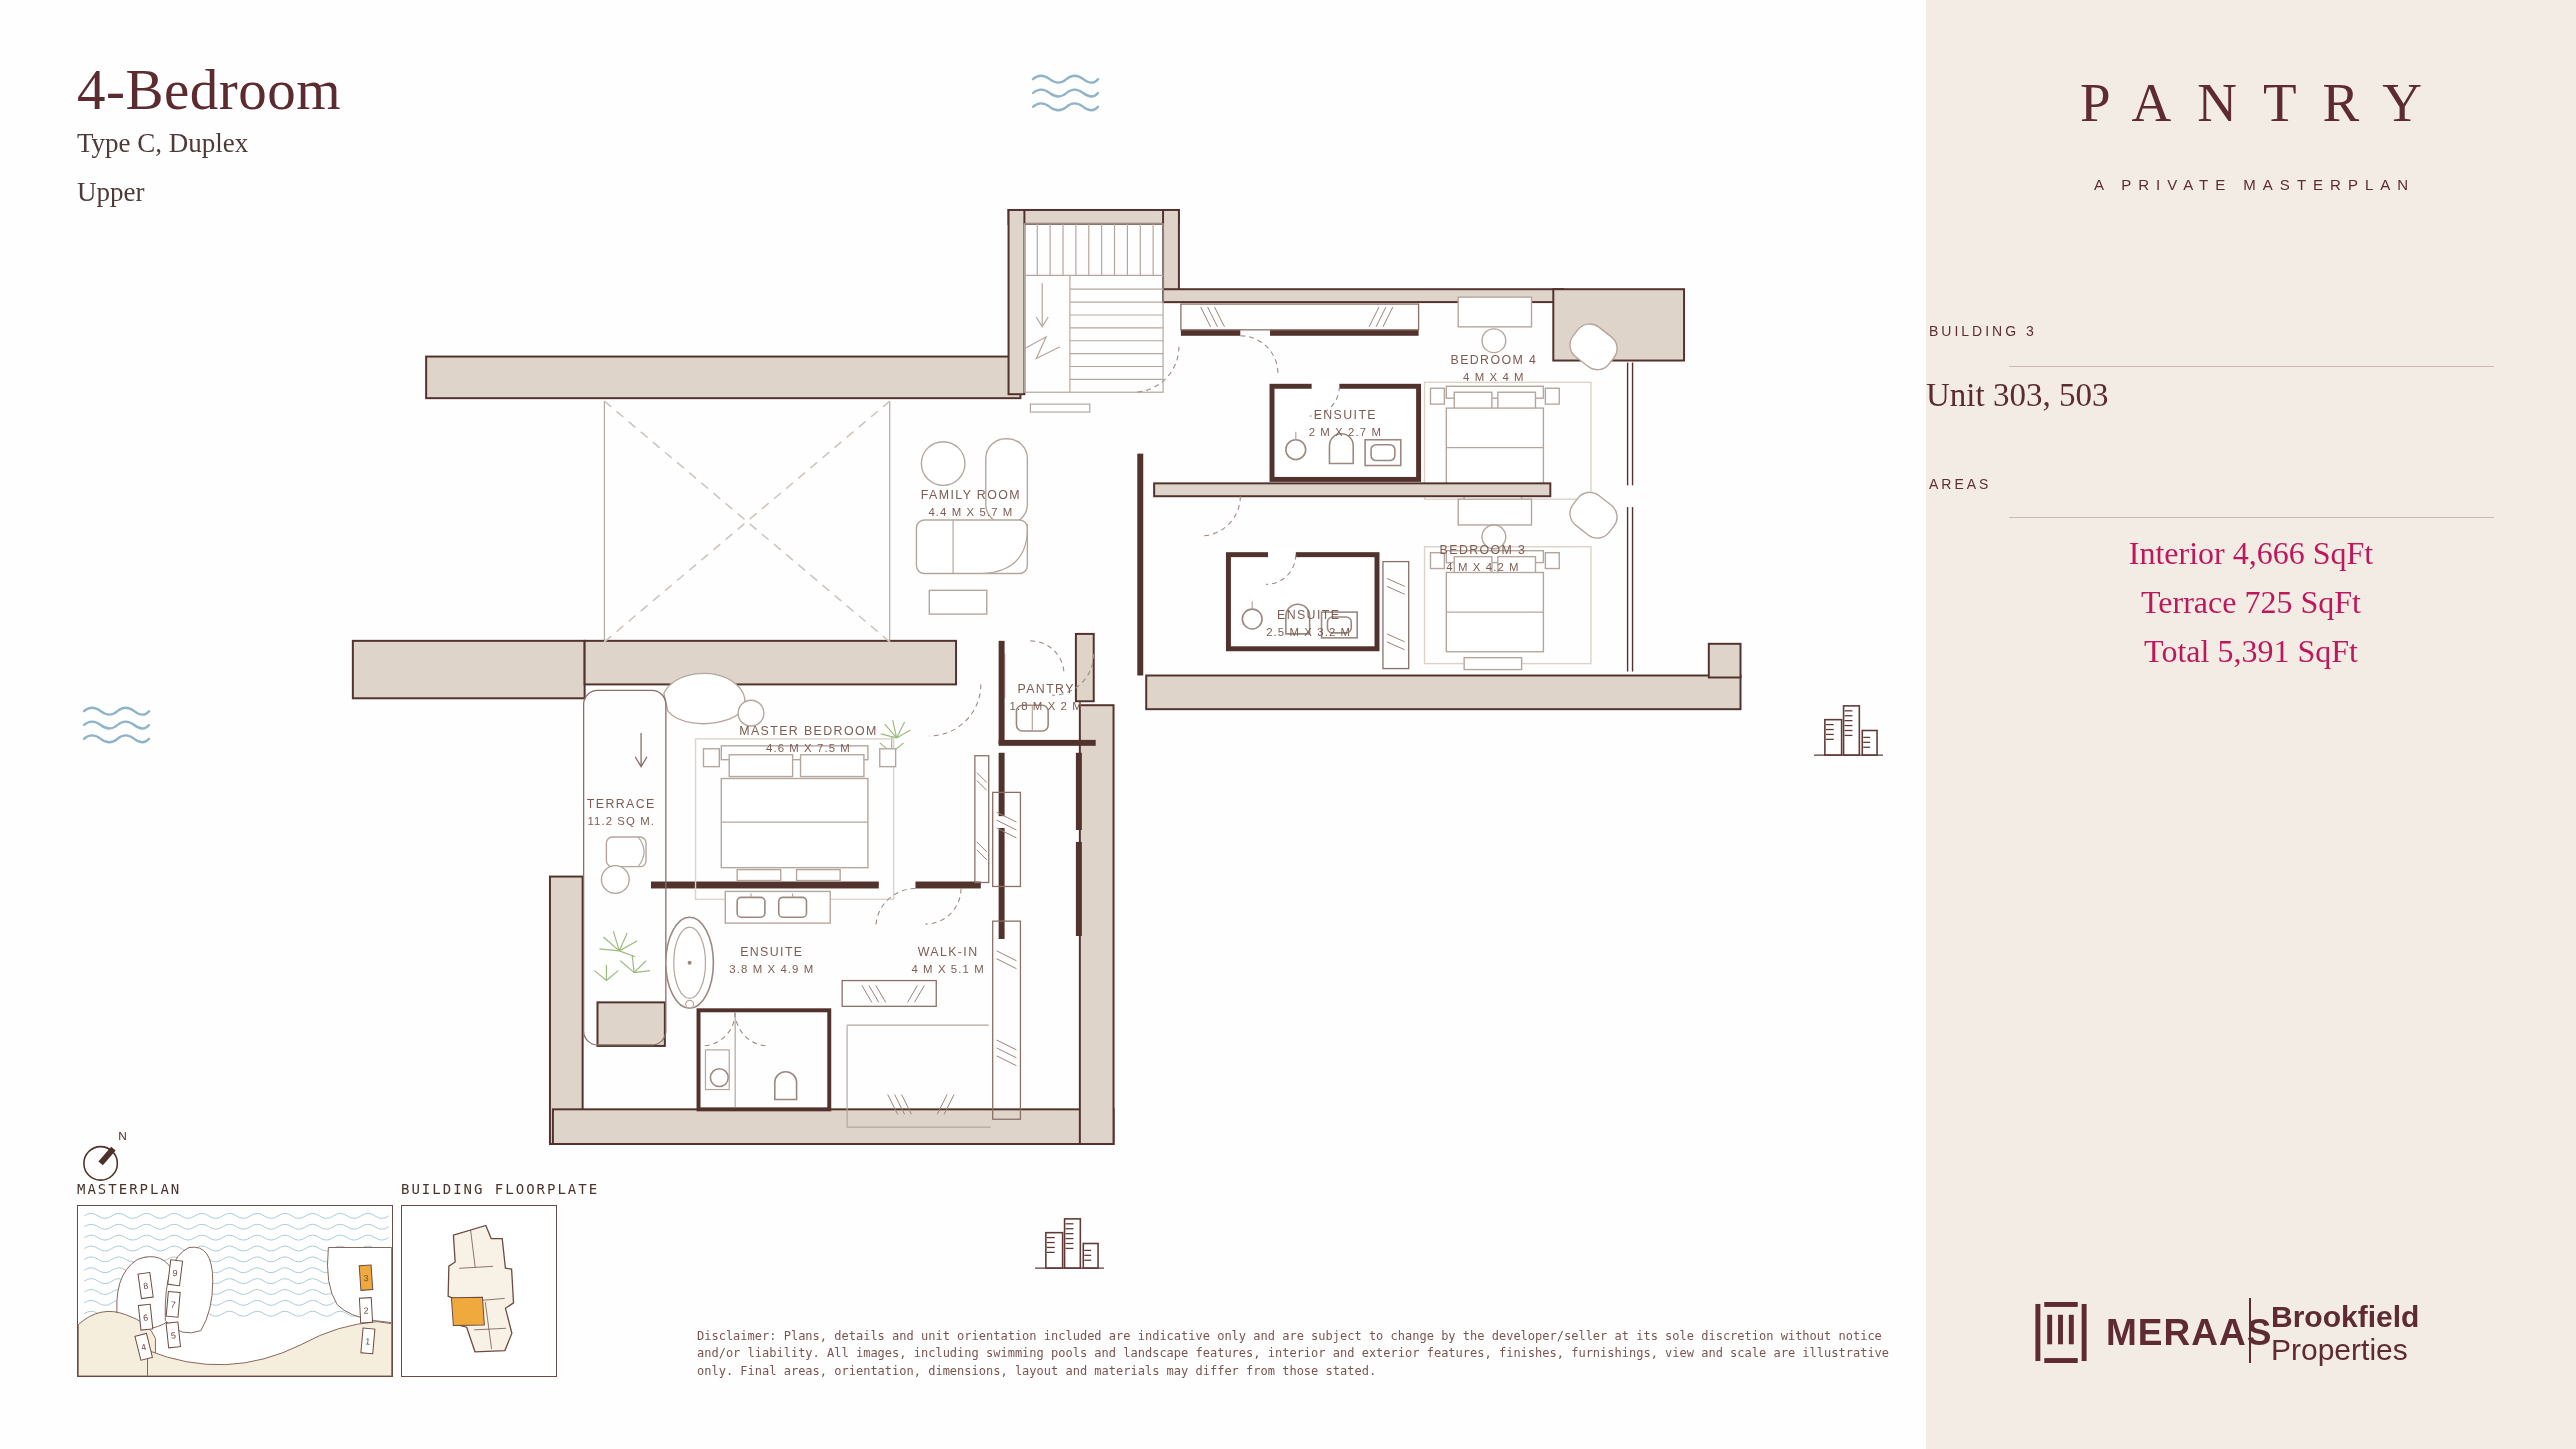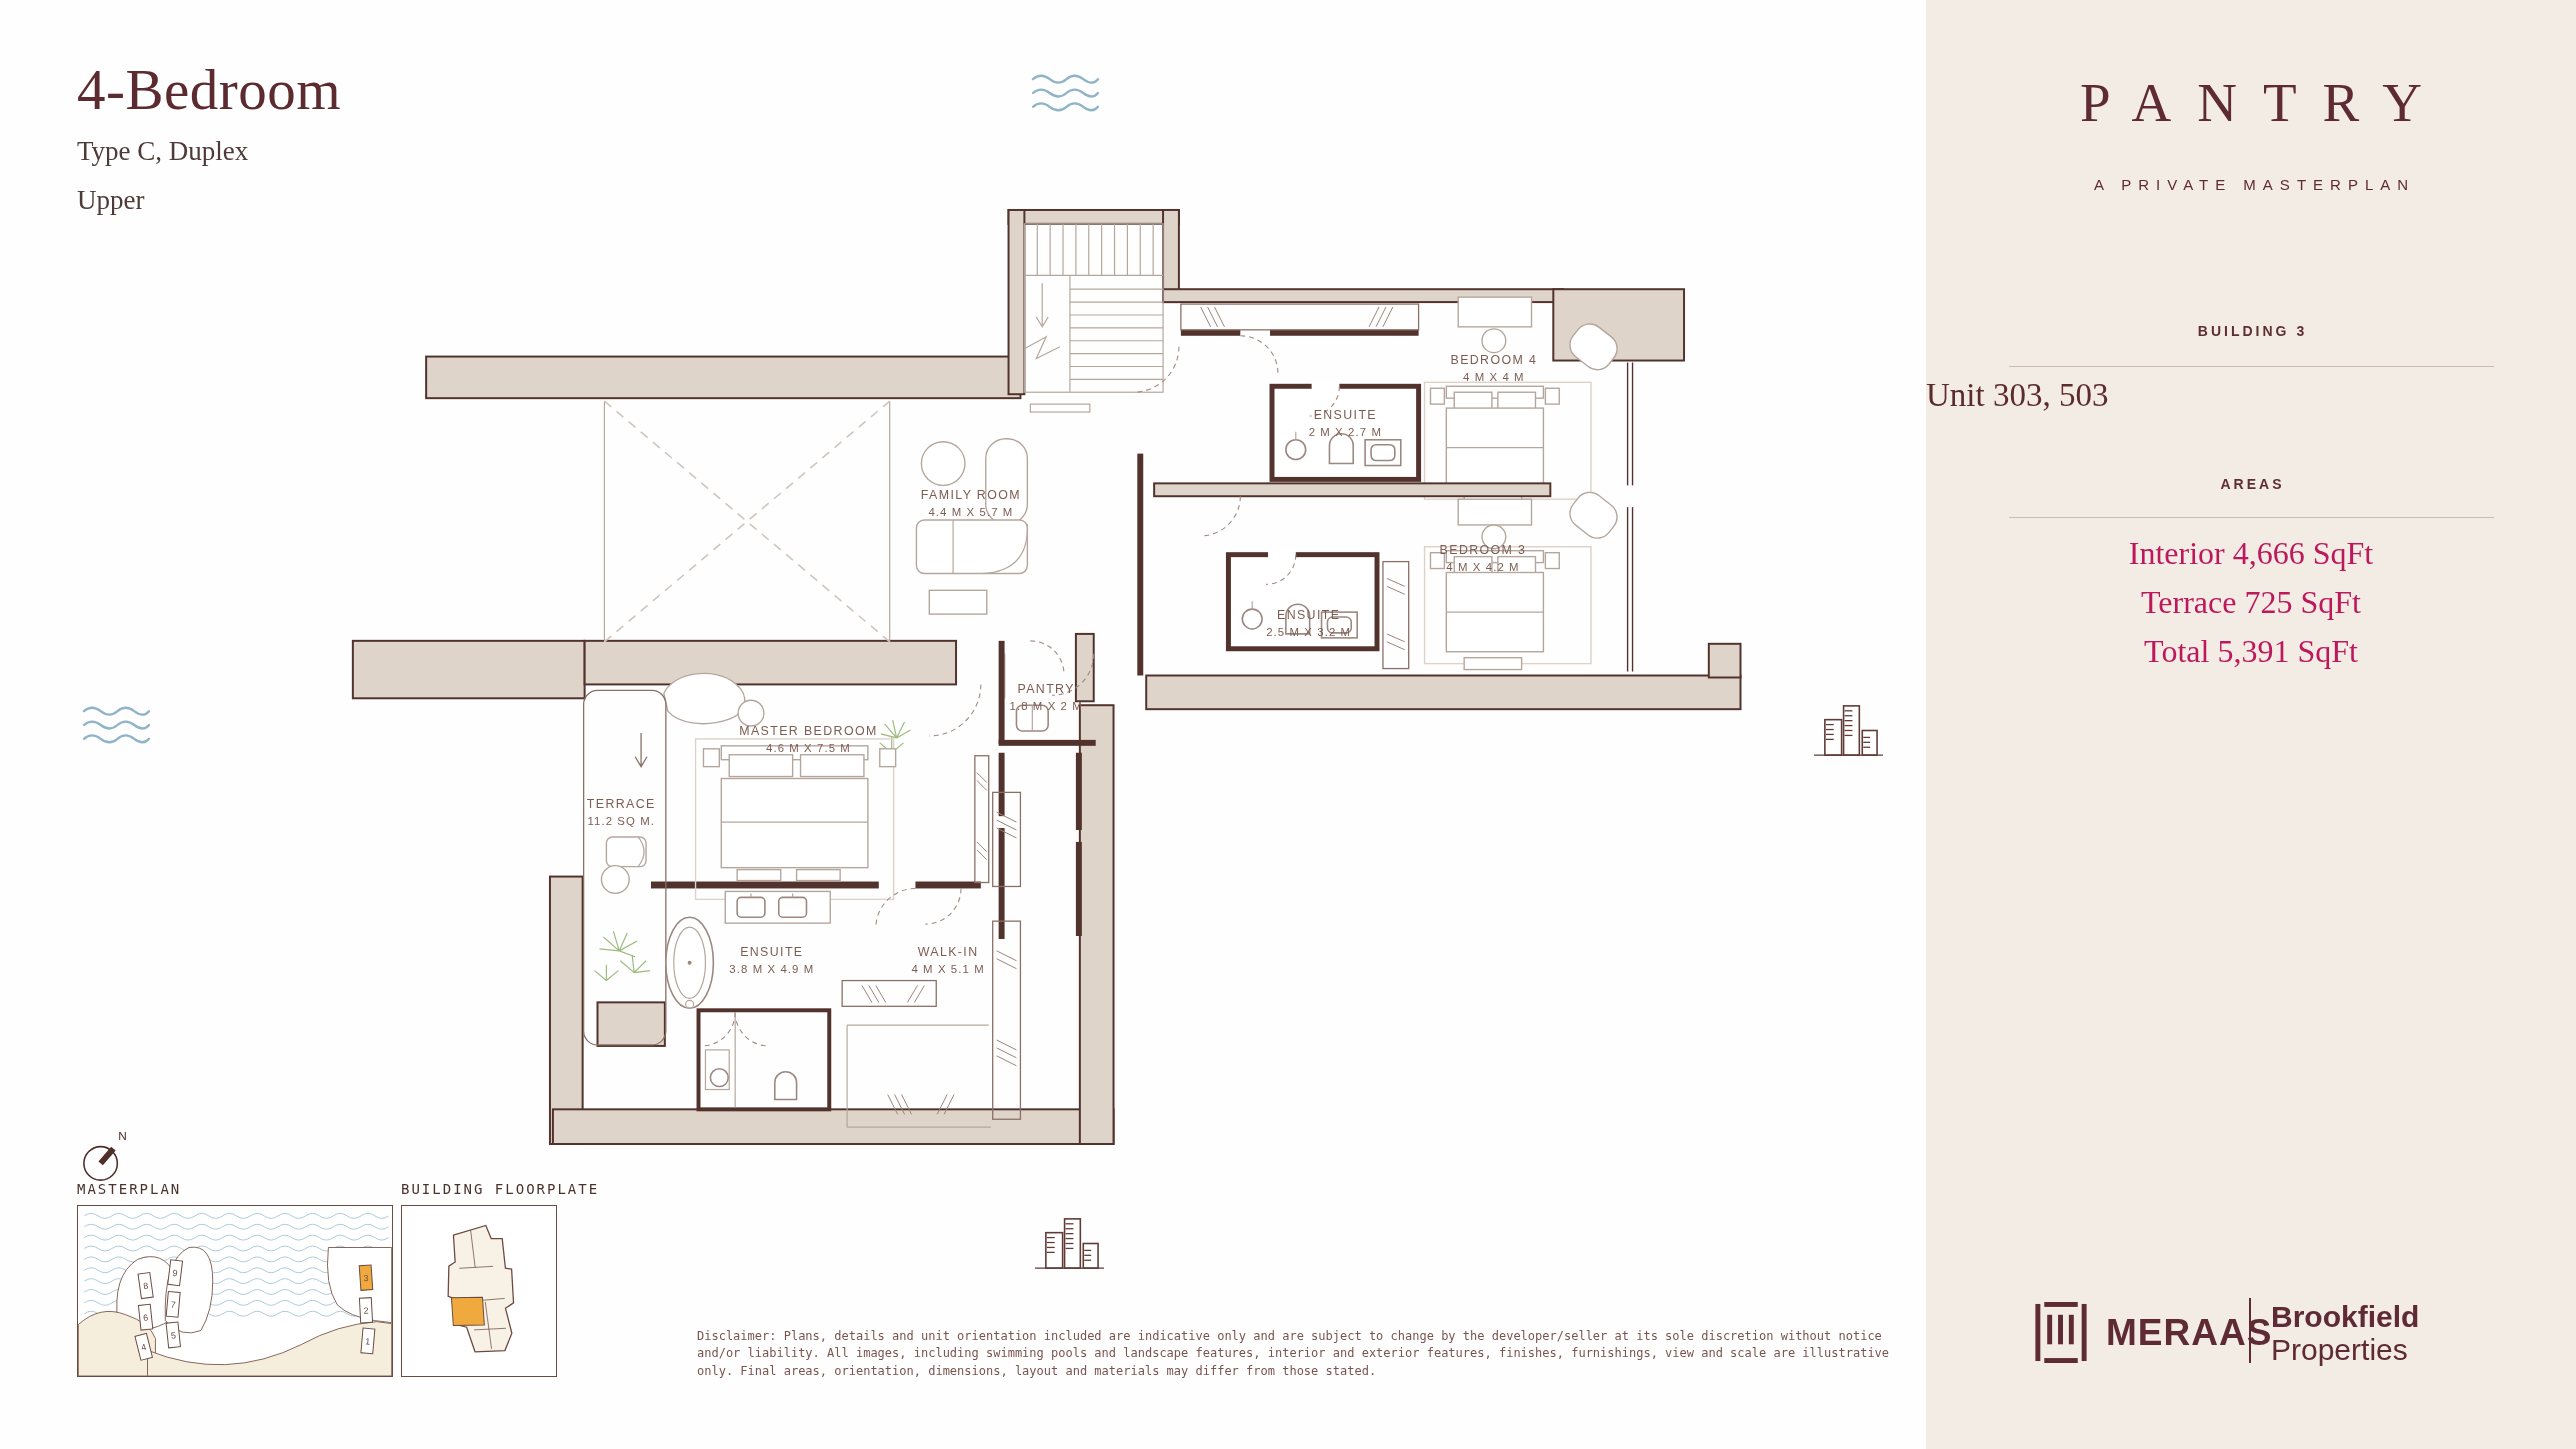--- a/index.html
+++ b/index.html
@@ -2,30 +2,30 @@
 <html><head>
 <meta charset="utf-8">
 <style>
   html,body{margin:0;padding:0;background:#fff;}
   .page{position:relative;width:2576px;height:1449px;background:#fefefe;overflow:hidden;
         font-family:"Liberation Sans",sans-serif;color:#5c2b30;}
   
   .titleblock{position:absolute;left:77px;top:57px;}
   .titleblock h1{margin:0;font-family:"Liberation Serif",serif;font-weight:500;
         font-size:57px;letter-spacing:0.5px;color:#5c2b30;}
-  .titleblock .sub{font-family:"Liberation Serif",serif;font-size:27px;color:#4e3a38;margin-top:14px;}
+  .titleblock .sub{font-family:"Liberation Serif",serif;font-size:27px;color:#4e3a38;margin-top:6px;}
   .titleblock .lvl{font-family:"Liberation Serif",serif;font-size:27px;color:#4e3a38;margin-top:18px;}
   
   .sidebar{position:absolute;right:0;top:0;width:650px;height:1449px;background:#f3ece4;}
   .brand{position:absolute;left:0;right:0;top:71px;text-align:center;
         font-family:"Liberation Serif",serif;font-size:55px;letter-spacing:26px;text-indent:26px;color:#5e2a33;}
   .tagline{position:absolute;left:0;right:0;top:176px;text-align:center;
         font-size:15px;letter-spacing:7px;text-indent:7px;color:#5e2a33;}
-  .sb-label{position:absolute;left:0;right:0;text-align:center;font-size:14px;
-        letter-spacing:3px;text-indent:3px;color:#5e2e33;font-weight:bold;}
+  .sb-label{position:absolute;left:0;right:0;text-align:left;font-size:14px;
+        letter-spacing:3px;text-indent:3px;color:#5e2e33;}
   .sb-rule{position:absolute;left:83px;width:485px;height:1px;background:#cbbab1;}
   .sb-unit{position:absolute;left:0;right:0;top:377px;
         font-family:"Liberation Serif",serif;font-size:33px;color:#5c2b30;}
   .sb-areas{position:absolute;left:0;right:0;top:529px;text-align:center;
         font-family:"Liberation Serif",serif;font-size:32px;line-height:49px;color:#be185d;}
   .logos{position:absolute;left:0;top:1288px;width:650px;height:119px;}
   .meraas-text{position:absolute;left:180px;top:1312px;font-size:37px;font-weight:bold;
         letter-spacing:1px;color:#5e2a33;}
   .logo-divider{position:absolute;left:323px;top:1298px;width:2px;height:65px;background:#5e2a33;}
   .brookfield{position:absolute;left:345px;top:1300px;color:#5e2a33;font-size:30px;line-height:33px;}

